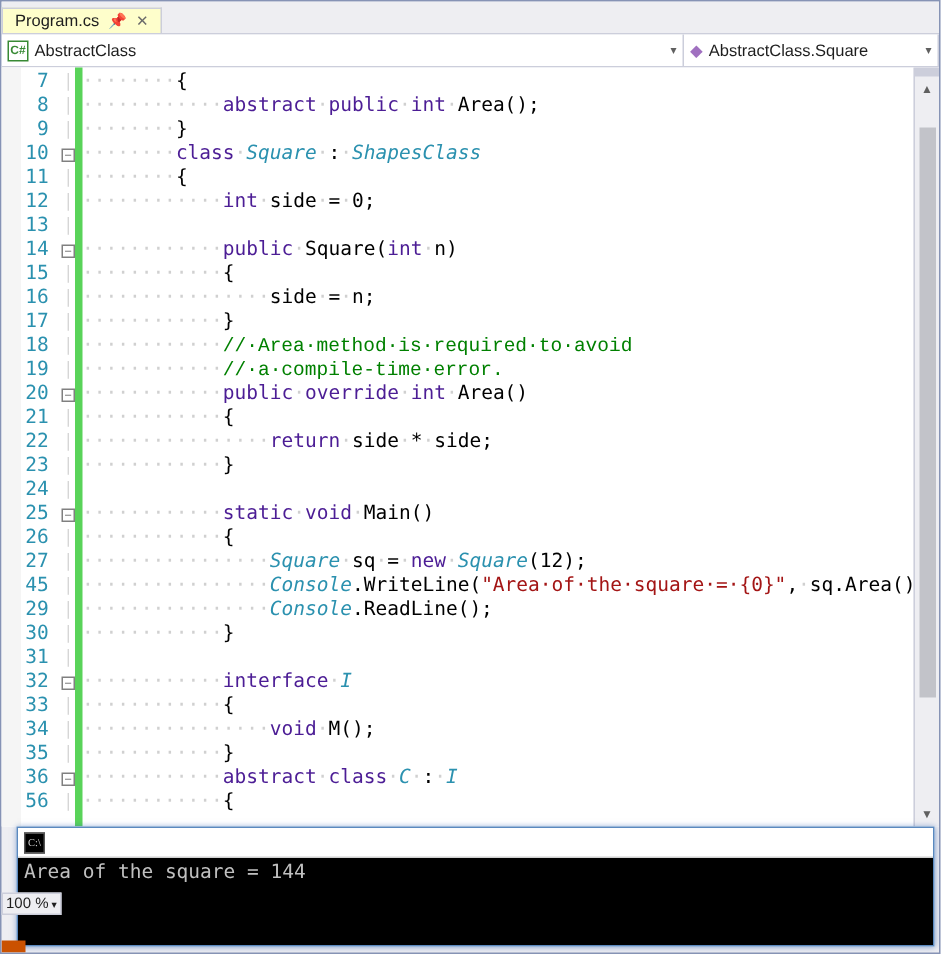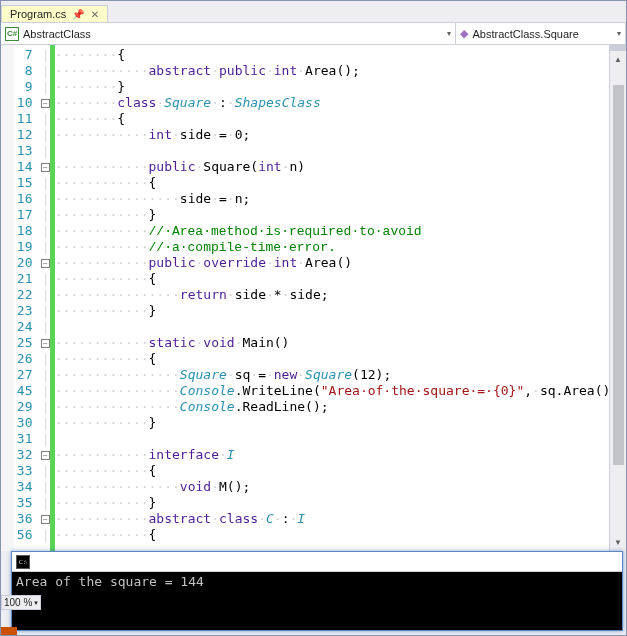--- a/index.html
+++ b/index.html
@@ -19,21 +19,21 @@
     display: flex;
     align-items: flex-end;
     border-bottom: 1px solid #cccedb;
   }
   .file-tab {
     background: #fefecb;
     border: 1px solid #cccedb;
     border-bottom: none;
     padding: 2px 8px;
     display: flex;
-    align-items: flex-end;
+    align-items: flex-start;
     gap: 6px;
     font-size: 11px;
     color: #1e1e1e;
   }
   .tab-pin, .tab-close { color: #6a6a6a; font-size: 10px; }
   .nav-bar {
     height: 22px;
     background: #fff;
     border-bottom: 1px solid #cccedb;
     display: flex;

